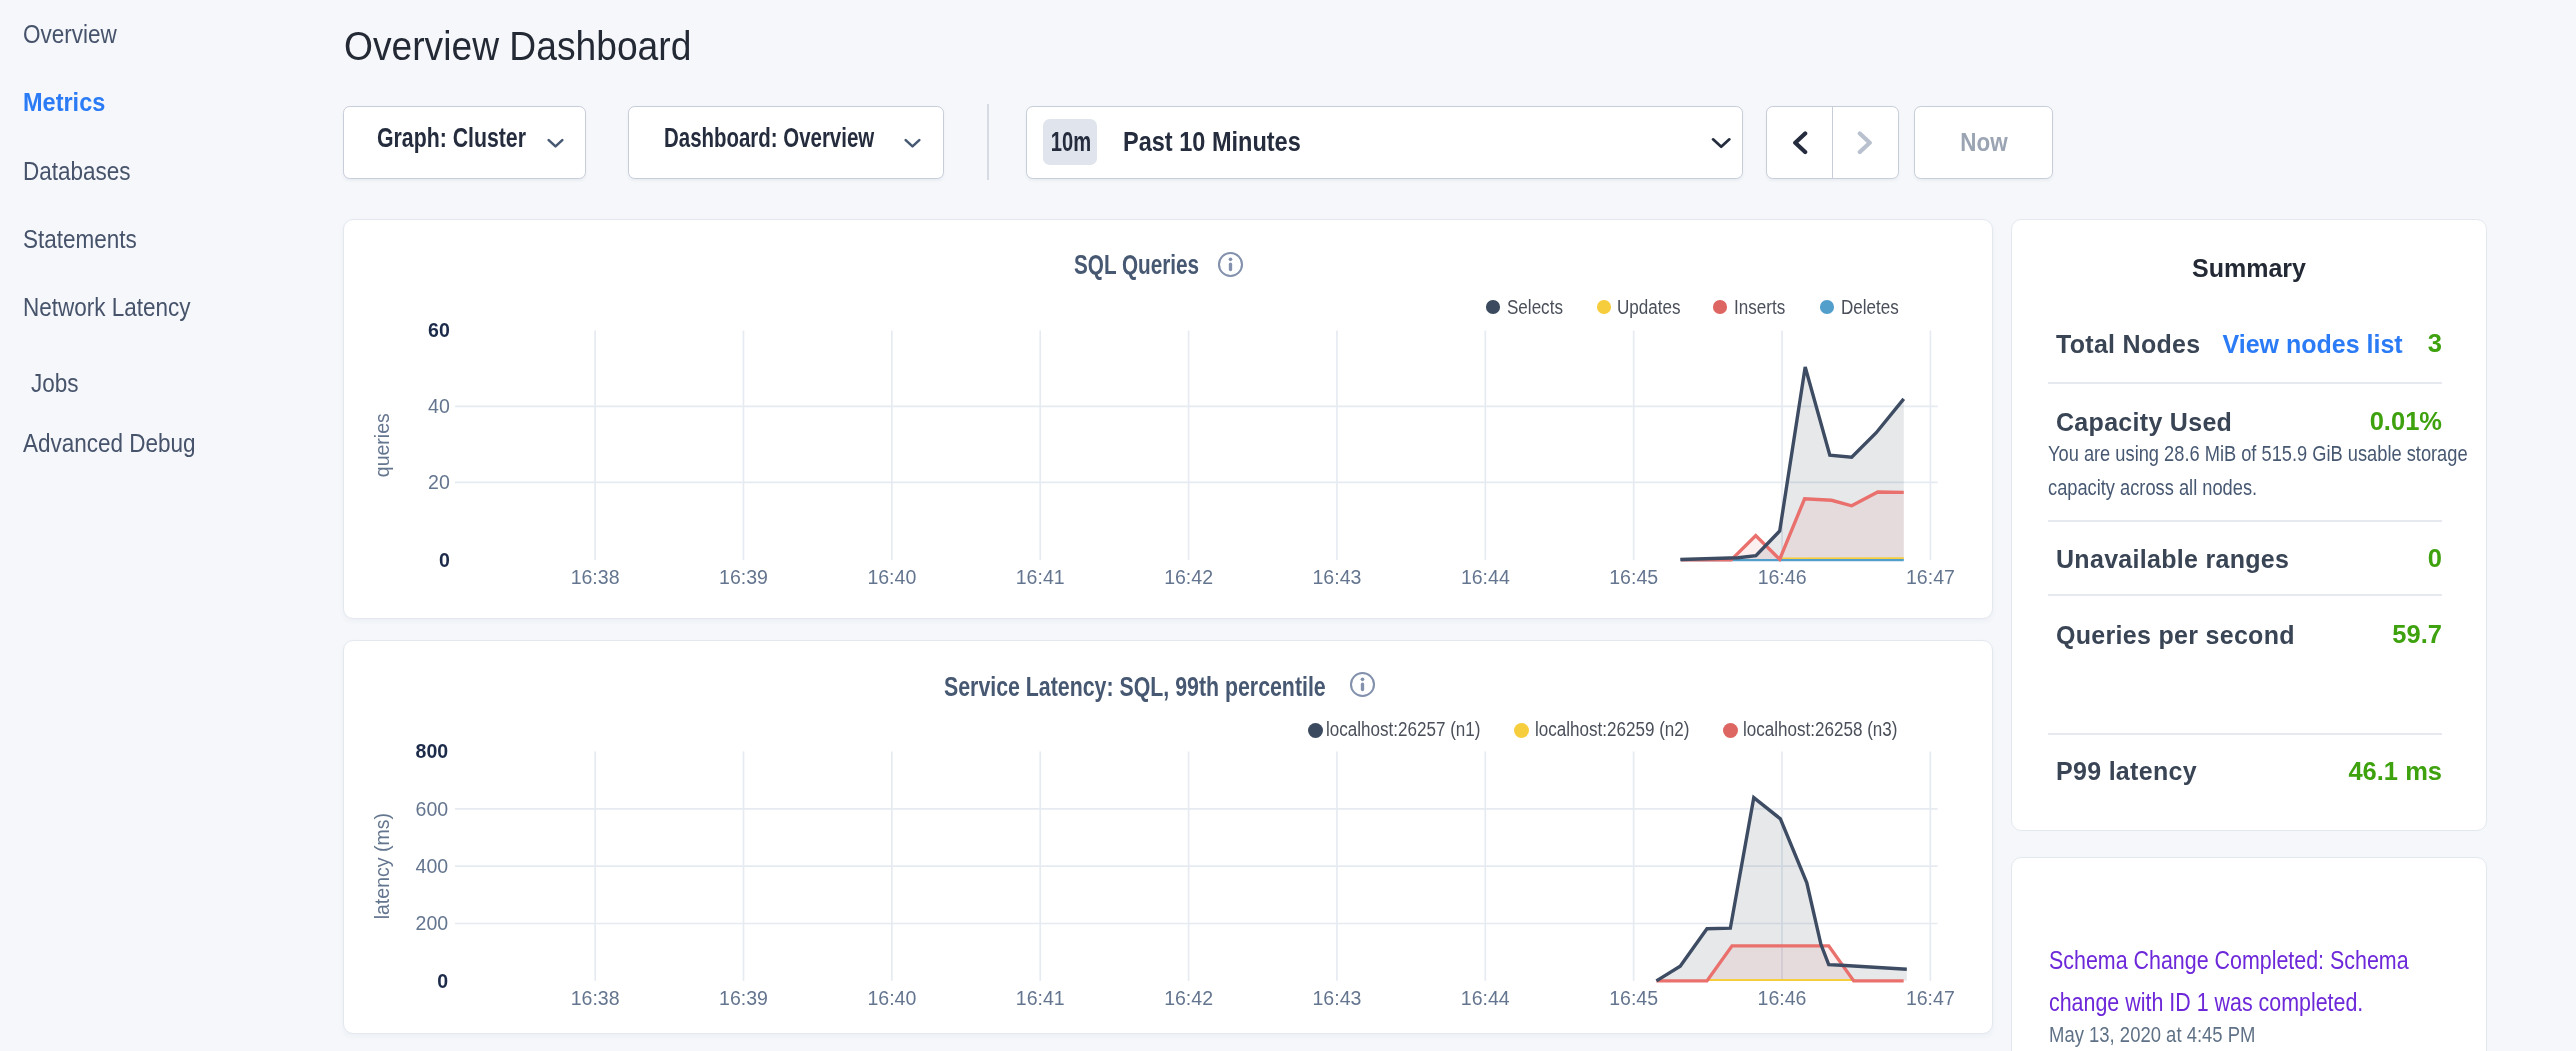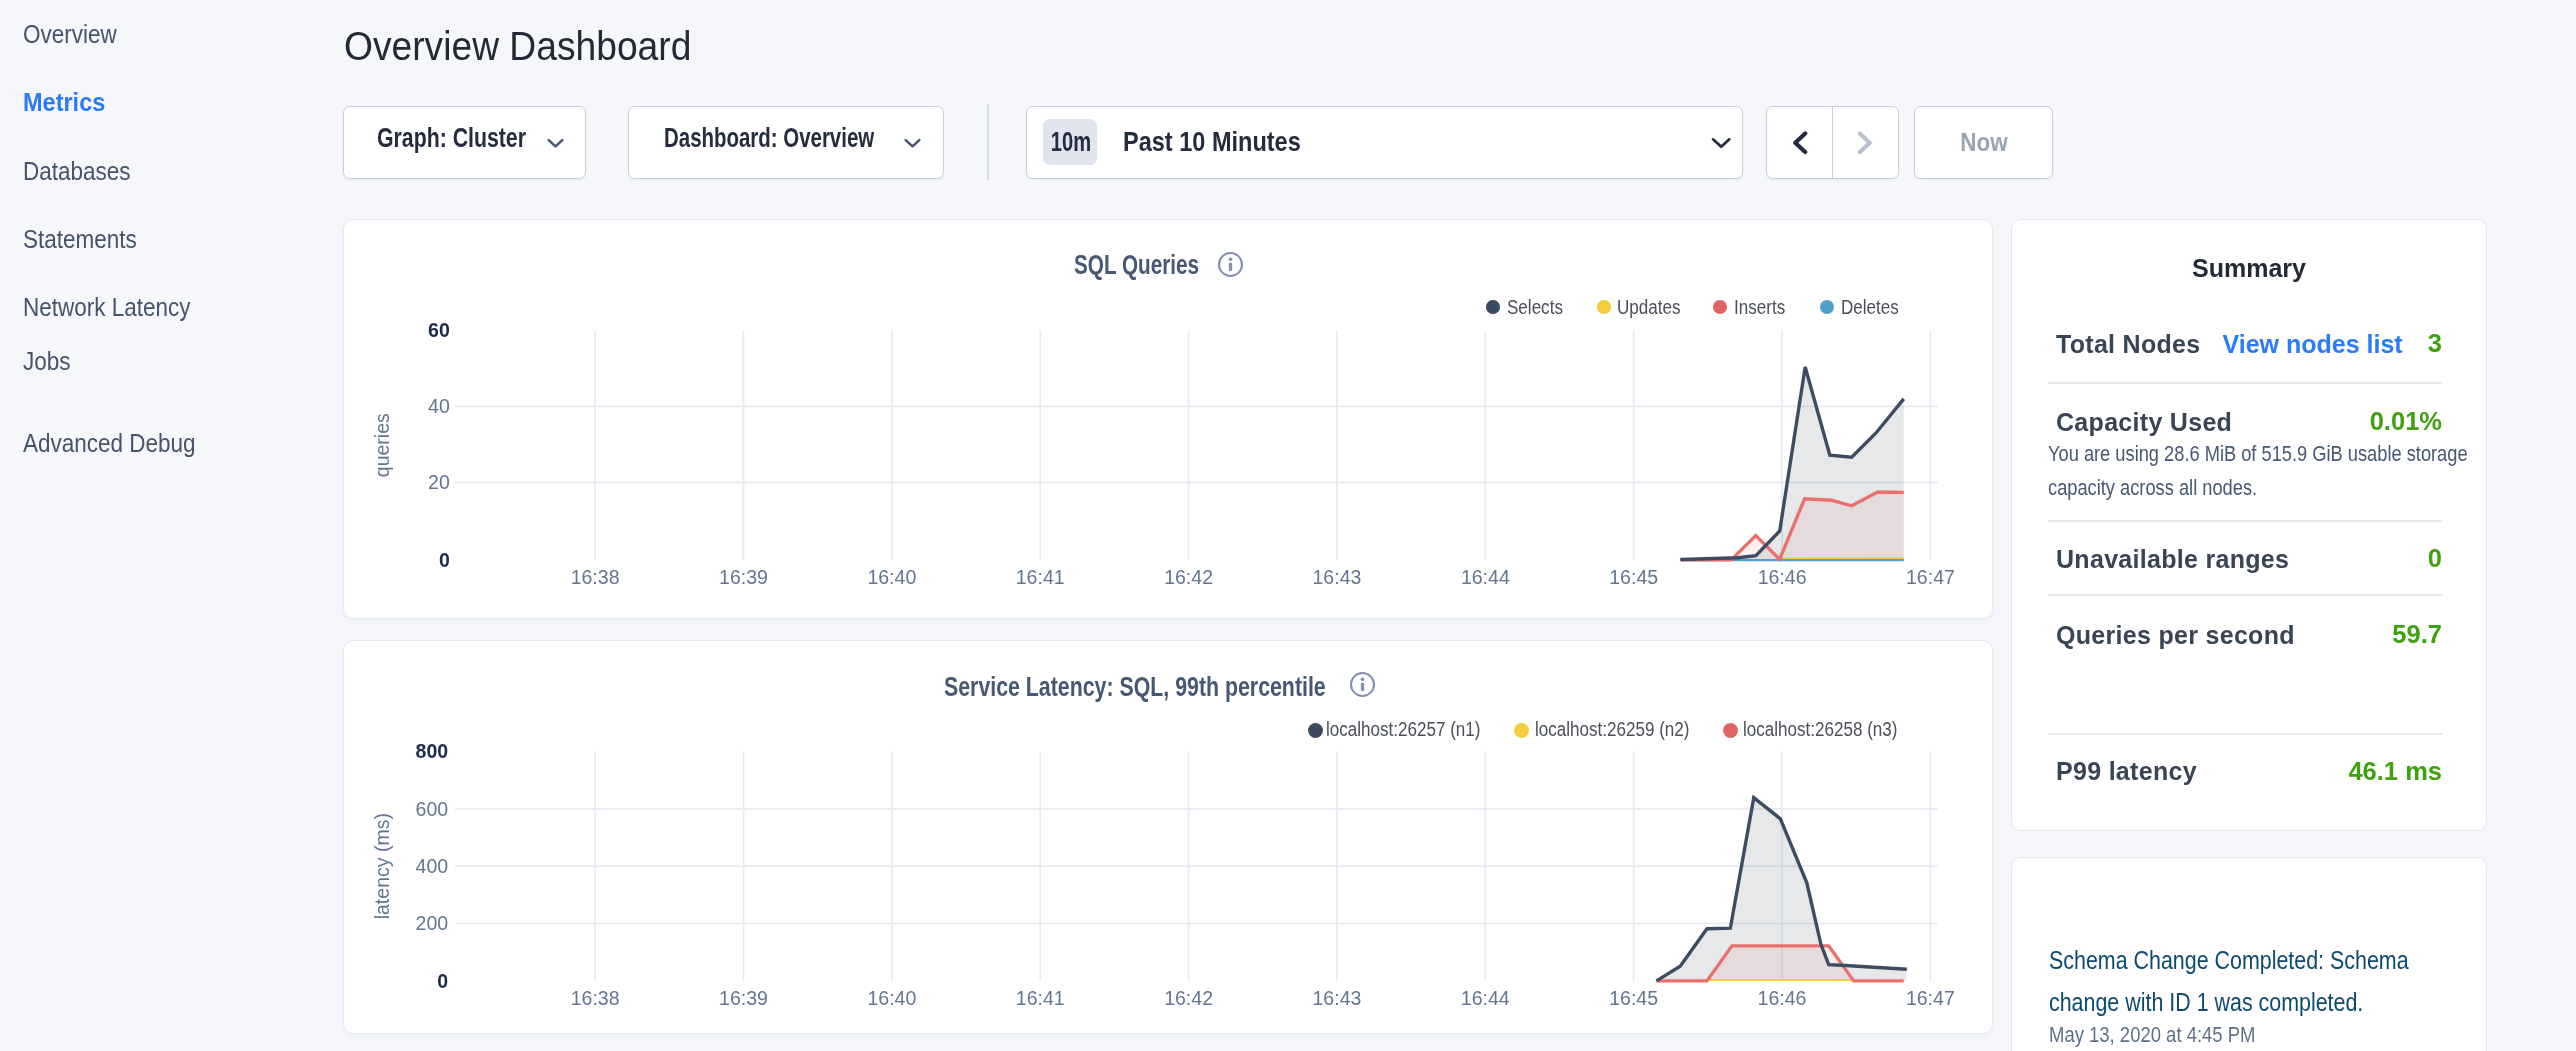--- a/index.html
+++ b/index.html
@@ -39,21 +39,21 @@
   .sd .sx { transform:scaleX(0.83); }
 </style>
 </head>
 <body>
 
   <div class="nav" style="top:20.4px;"><span class="sx">Overview</span></div>
   <div class="nav active" style="top:88px;"><span class="sx">Metrics</span></div>
   <div class="nav" style="top:157px;text-align:center;"><span class="sx">Databases</span></div>
   <div class="nav" style="top:225px;"><span class="sx">Statements</span></div>
   <div class="nav" style="top:293px;"><span class="sx">Network Latency</span></div>
-  <div class="nav" style="top:347px;"><span class="sx">Jobs</span></div>
+  <div class="nav" style="top:369px;margin-left:8px;"><span class="sx">Jobs</span></div>
   <div class="nav" style="top:429px;"><span class="sx">Advanced Debug</span></div>
 
   <div class="pagetitle"><span class="sx" style="transform:scaleX(0.93);">Overview Dashboard</span></div>
 
   <div class="ctl" style="left:343px; width:243px;">
     <span class="lbl" style="left:33px; top:15.3px; transform:scaleX(0.76);">Graph: Cluster</span>
     <svg class="chev" style="left:203px;" viewBox="0 0 30 18">
       <path d="M3 3 L15 14 L27 3" fill="none" stroke="#475872" stroke-width="4.5" stroke-linecap="round" stroke-linejoin="round"></path>
     </svg>
   </div>
@@ -213,16 +213,16 @@
     <div class="sv" style="top:324px;">0</div>
     <div class="srow-line" style="top:374px;"></div>
     <div class="st" style="top:401px;">Queries per second</div>
     <div class="sv" style="top:400px;">59.7</div>
     <div class="srow-line" style="top:513px;"></div>
     <div class="st" style="top:537px;">P99 latency</div>
     <div class="sv" style="top:537px;">46.1 ms</div>
   </div>
 
   <div class="sidepanel" style="top:857px; height:340px;">
-    <div style="position:absolute; left:37px; top:81px; font-size:25.5px; color:#0c4a6e; line-height:42px; white-space:nowrap;"><span class="sx" style="transform:scaleX(0.84);">Schema Change Completed: Schema</span><br><span class="sx" style="transform:scaleX(0.84);">change with ID 1 was completed.</span></div>
+    <div style="position:absolute; left:37px; top:81px; font-size:25.5px; color:#6d28d9; line-height:42px; white-space:nowrap;"><span class="sx" style="transform:scaleX(0.84);">Schema Change Completed: Schema</span><br><span class="sx" style="transform:scaleX(0.84);">change with ID 1 was completed.</span></div>
     <div style="position:absolute; left:37px; top:164px; font-size:22px; color:#5f7186;"><span class="sx" style="transform:scaleX(0.84);">May 13, 2020 at 4:45 PM</span></div>
   </div>
 
 
 </body></html>

